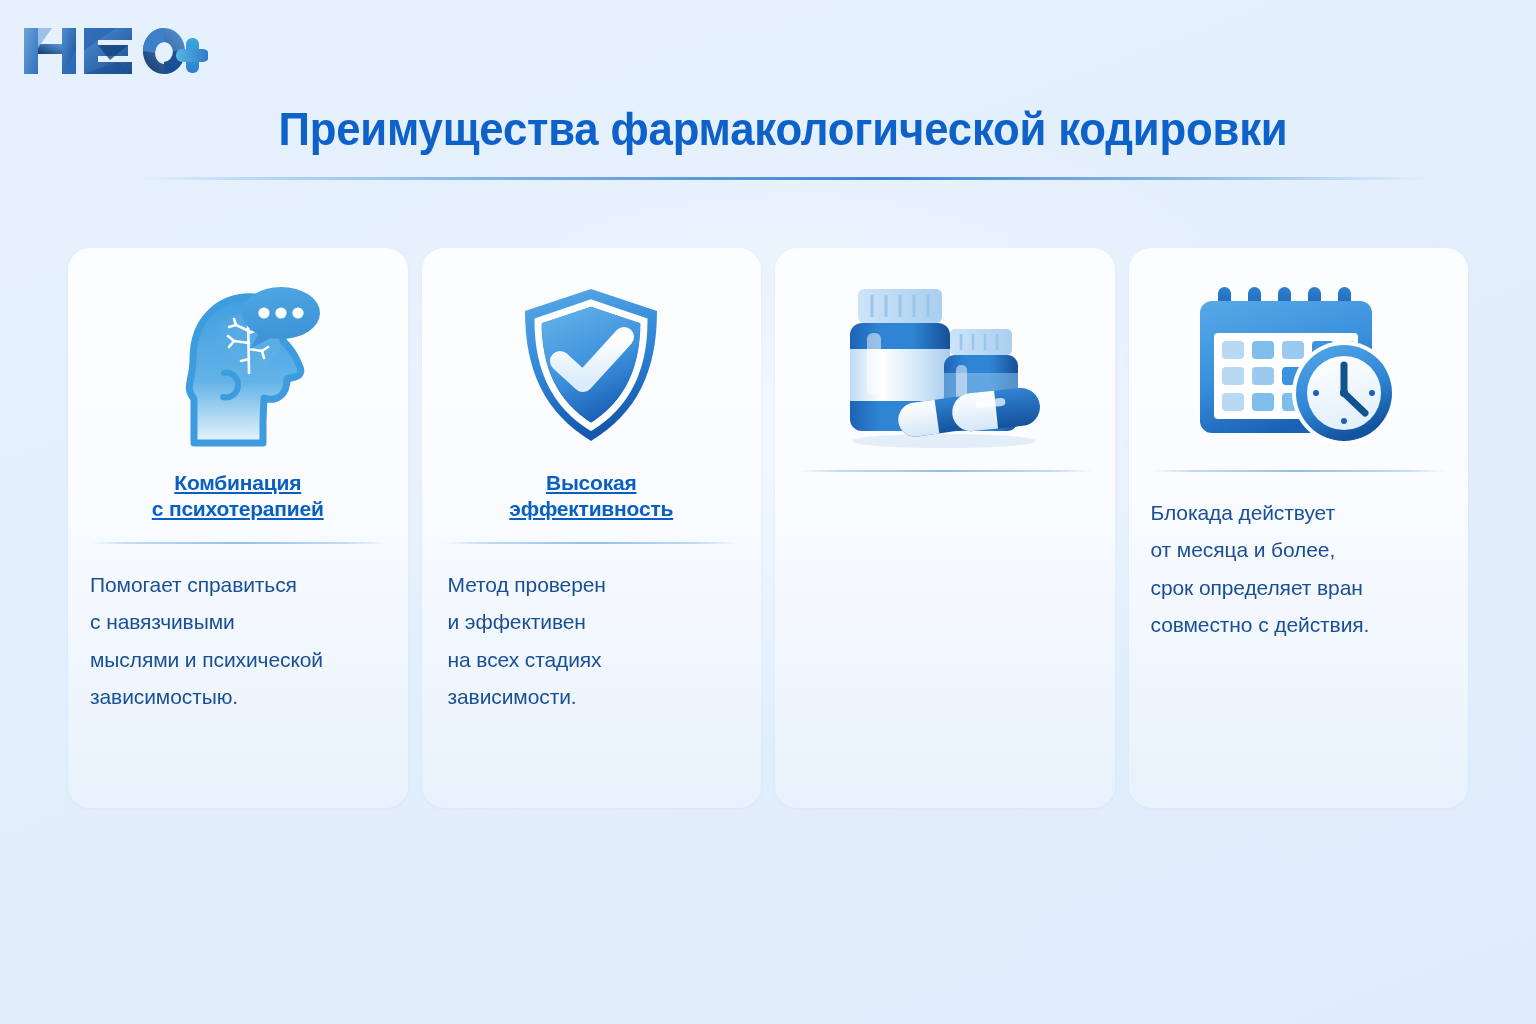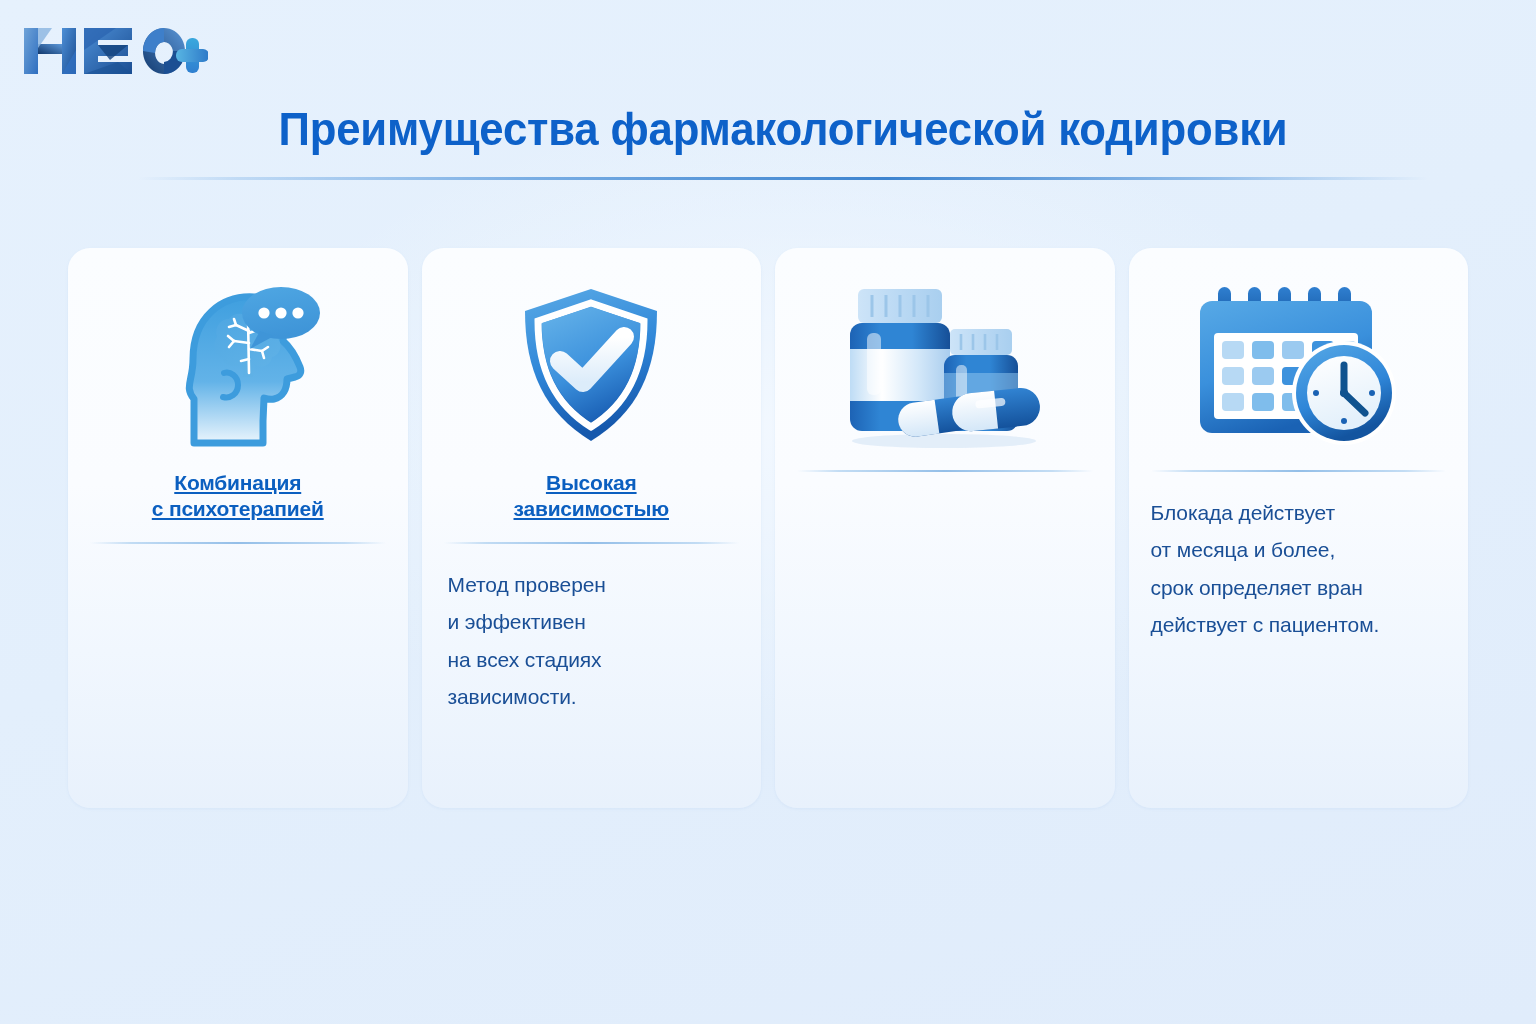--- a/index.html
+++ b/index.html
@@ -254,20 +254,24 @@
           <path d="M110,50 L100,68 L124,55 Z" fill="#3f95d8"></path>
           <circle cx="114" cy="32" r="5.6" fill="#ffffff"></circle>
           <circle cx="131" cy="32" r="5.6" fill="#ffffff"></circle>
           <circle cx="148" cy="32" r="5.6" fill="#ffffff"></circle>
         </g>
       </svg>
     </div>
     <div class="card-title">Комбинация
 с психотерапией</div>
     <div class="card-divider"></div>
+    <div class="card-body">Помогает справиться
+с навязчивыми
+мыслями и психической
+зависимостыю.</div>
   </div>
 
   <div class="card">
     <div class="card-icon">
       <svg width="160" height="172" viewBox="0 0 160 172">
         <defs>
           <linearGradient id="shOut" x1="0" y1="0" x2="0.25" y2="1">
             <stop offset="0%" stop-color="#59aae6"></stop>
               <stop offset="55%" stop-color="#2f86d8"></stop>
               <stop offset="100%" stop-color="#1558ad"></stop>
@@ -282,21 +286,21 @@
               <stop offset="100%" stop-color="#dcecfa"></stop>
           </linearGradient>
         </defs>
         <path d="M80,8 L146,30 C146,90 126,132 80,160 C34,132 14,90 14,30 Z" fill="url(#shOut)"></path>
         <path d="M80,22 L133,40 C133,88 117,123 80,146 C43,123 27,88 27,40 Z" fill="none" stroke="#ffffff" stroke-width="7"></path>
         <path d="M80,26 L129,42 C129,86 114,119 80,141 C46,119 31,86 31,42 Z" fill="url(#shIn)"></path>
         <path d="M49,80 L72,101 L113,56" fill="none" stroke="url(#chkG)" stroke-width="20" stroke-linecap="round" stroke-linejoin="round"></path>
       </svg>
     </div>
     <div class="card-title">Высокая
-зависимостыю</div>
+эффективность</div>
     <div class="card-divider"></div>
     <div class="card-body indented"> Метод проверен
 и эффективен
 на всех стадиях
 зависимости.</div>
   </div>
 
   <div class="card">
     <div class="card-icon">
       <svg width="218" height="172" viewBox="0 0 218 172">
@@ -437,16 +441,16 @@
           <line x1="154" y1="112" x2="154" y2="84" stroke="#10538f" stroke-width="7" stroke-linecap="round"></line>
           <line x1="154" y1="112" x2="175" y2="132" stroke="#10538f" stroke-width="7" stroke-linecap="round"></line>
           <circle cx="154" cy="112" r="4" fill="#10538f"></circle>
         </g>
       </svg>
     </div>
     <div class="card-divider"></div>
     <div class="card-body">Блокада действует
 от месяца и более,
 срок определяет вран
-действует с пациентом.</div>
+совместно с действия.</div>
   </div>
 
 </div>
 
 </body></html>

